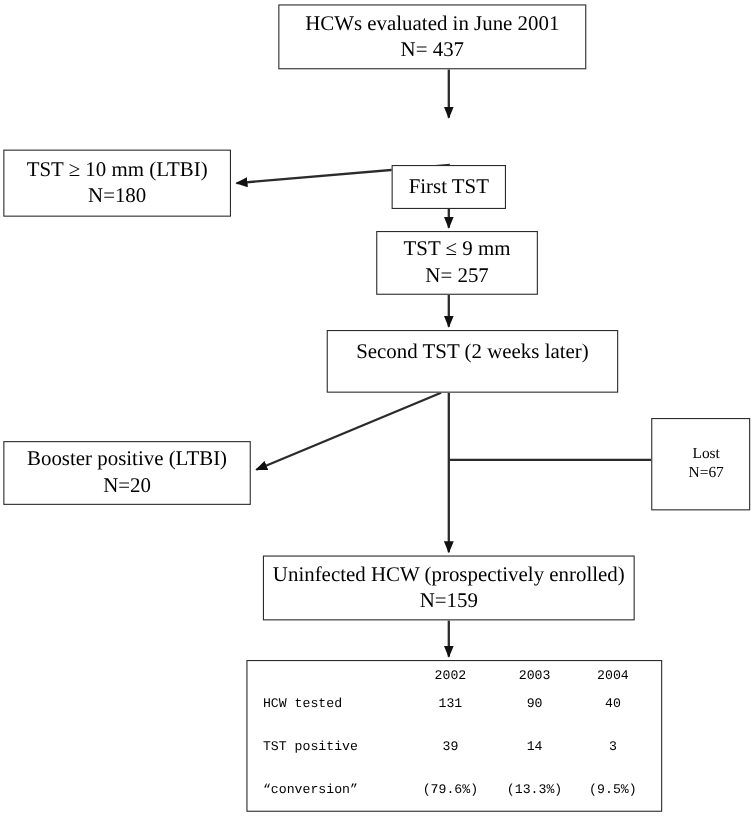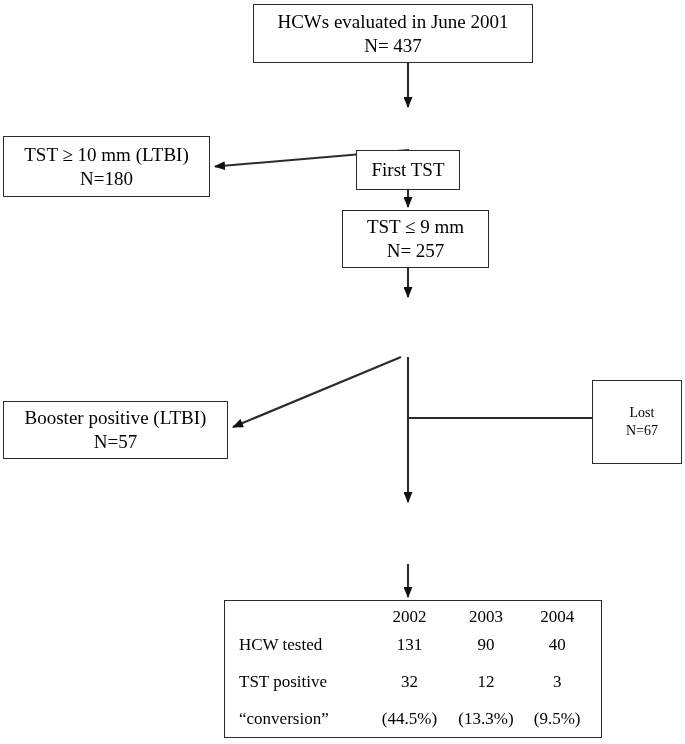--- a/index.html
+++ b/index.html
@@ -38,22 +38,22 @@
   #node-second-tst{left:297px;top:300px;width:265px;height:57px;font-size:19px;}
   #node-booster-positive{left:3px;top:401px;width:225px;height:58px;}
   #node-lost{left:592px;top:380px;width:90px;height:84px;font-size:14px;}
   #node-lost .ln{padding-left:10px;}
   #node-uninfected{left:239px;top:505px;width:338px;height:59px;}
 
   
   #node-results-table{
     position:absolute;left:224px;top:600px;width:378px;height:138px;
     border:1.6px solid #2b2b2b;background:#ffffff;box-sizing:border-box;
-    font-family:Liberation Serif, serif;
-    font-size:17px;
+    font-family:Liberation Mono, monospace;
+    font-size:12px;
     padding:6px 10px 0 10px;
   }
   #node-results-table table{
     border-collapse:collapse;width:100%;height:100%;
   }
   #node-results-table th,#node-results-table td{
     font-weight:normal;padding:0;text-align:center;vertical-align:middle;
     white-space:nowrap;
   }
   #node-results-table .rowhead{text-align:left;padding-left:4px;}
@@ -105,31 +105,38 @@
   <div class="node" id="node-tst-ge10">
     <span class="ln">TST ≥ 10 mm (LTBI)</span>
     <span class="ln">N=180</span>
   </div>
 
   <div class="node" id="node-tst-le9">
     <span class="ln">TST ≤ 9 mm</span>
     <span class="ln">N= 257</span>
   </div>
 
+  <div class="node top-align" id="node-second-tst">
+    <span class="ln">Second TST (2 weeks later)</span>
+  </div>
 
   <div class="node" id="node-booster-positive">
     <span class="ln">Booster positive (LTBI)</span>
-    <span class="ln">N=57</span>
+    <span class="ln">N=20</span>
   </div>
 
   <div class="node" id="node-lost">
     <span class="ln">Lost</span>
     <span class="ln">N=67</span>
   </div>
 
+  <div class="node" id="node-uninfected">
+    <span class="ln">Uninfected HCW (prospectively enrolled)</span>
+    <span class="ln">N=159</span>
+  </div>
 
   <div id="node-results-table">
     <table>
       <colgroup>
         <col class="c0">
           <col class="c1">
           <col class="c2">
           <col class="c3">
       </colgroup>
       <thead>
@@ -142,27 +149,27 @@
       </thead>
       <tbody>
         <tr>
           <td class="rowhead">HCW tested</td>
           <td>131</td>
           <td>90</td>
           <td>40</td>
         </tr>
         <tr>
           <td class="rowhead">TST positive</td>
-          <td>32</td>
-          <td>12</td>
+          <td>39</td>
+          <td>14</td>
           <td>3</td>
         </tr>
         <tr>
           <td class="rowhead">“conversion”</td>
-          <td>(44.5%)</td>
+          <td>(79.6%)</td>
           <td>(13.3%)</td>
           <td>(9.5%)</td>
         </tr>
       </tbody>
     </table>
   </div>
 
 </div>
 
 </body></html>

